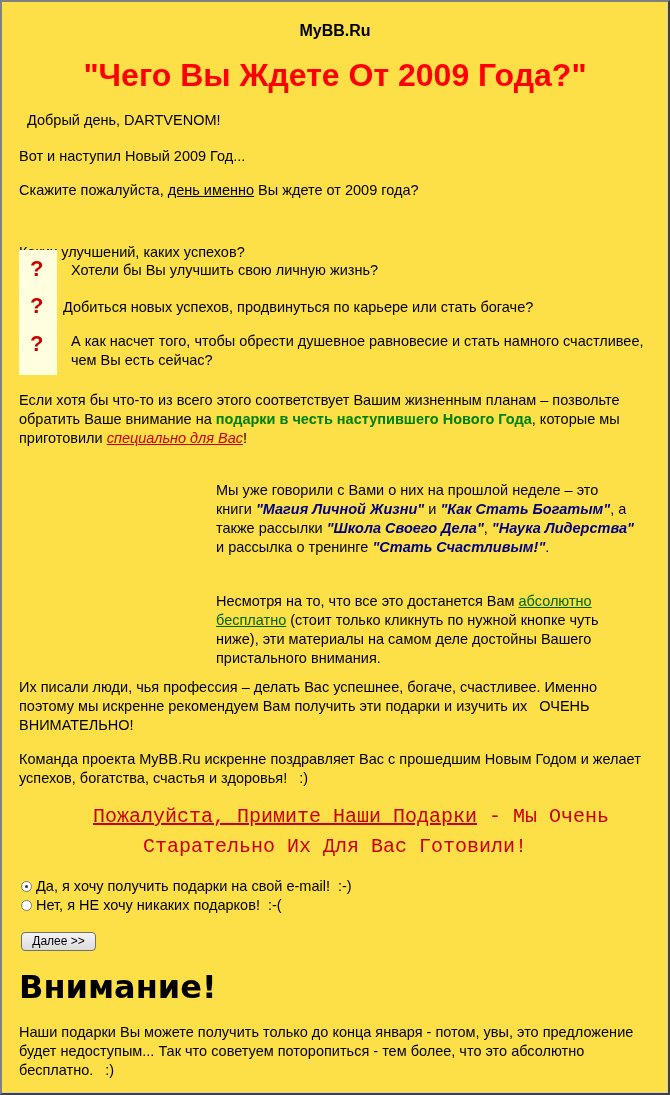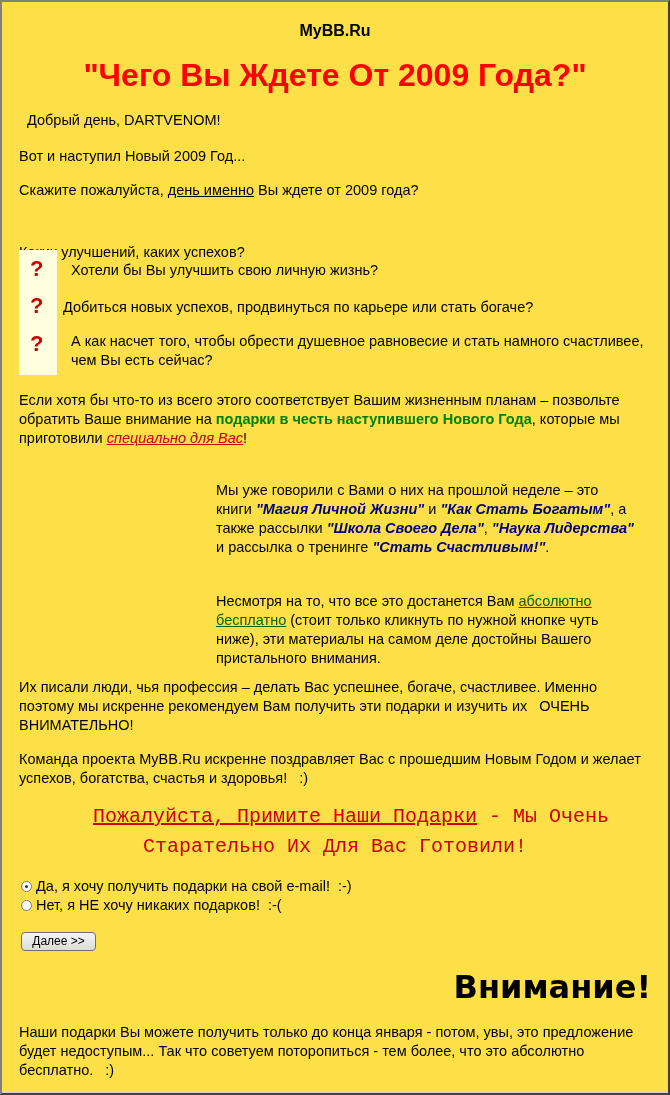--- a/index.html
+++ b/index.html
@@ -42,21 +42,21 @@
     }
     .radio.checked::after {
       content: ""; position: absolute; left: 3px; top: 3px; width: 3px; height: 3px; border-radius: 50%; background: #333;
     }
     .btn {
       position: absolute; left: 2px; top: 930px; width: 75px; height: 19px; box-sizing: border-box;
       border: 1px solid #707070; border-radius: 4px;
       background: linear-gradient(#f4f4f4, #dcdcdc);
       font-family: "Liberation Sans", sans-serif; font-size: 12px; text-align: center; line-height: 17px; color: #000;
     }
-    .attention { position: absolute; top: 965px; left: 0; width: 100%; text-align: right; font-weight: bold; font-size: 32px; line-height: 40px; font-family: "DejaVu Sans", sans-serif; }
+    .attention { position: absolute; top: 965px; left: 0; width: 100%; text-align: left; font-weight: bold; font-size: 32px; line-height: 40px; font-family: "DejaVu Sans", sans-serif; }
   </style>
 </head>
 <body>
 
 <div class="frame">
   <div class="inner"></div>
   <div class="content">
 
     <div class="site-name">MyBB.Ru</div>
     <div class="main-title">"Чего Вы Ждете От 2009 Года?"</div>

